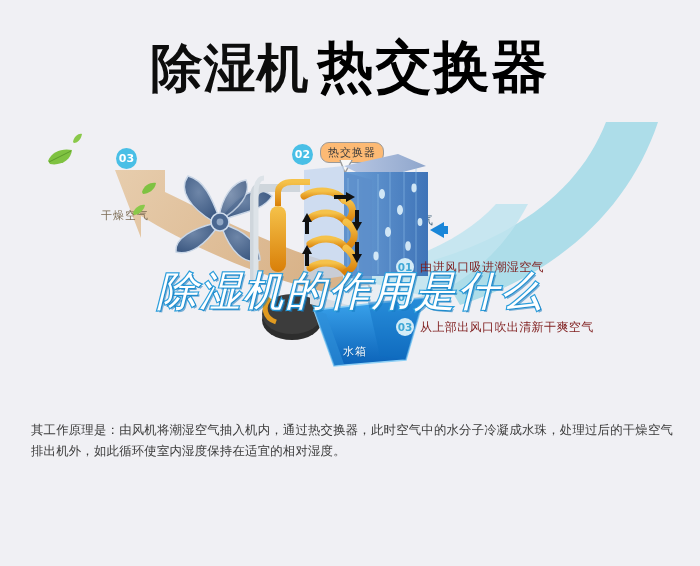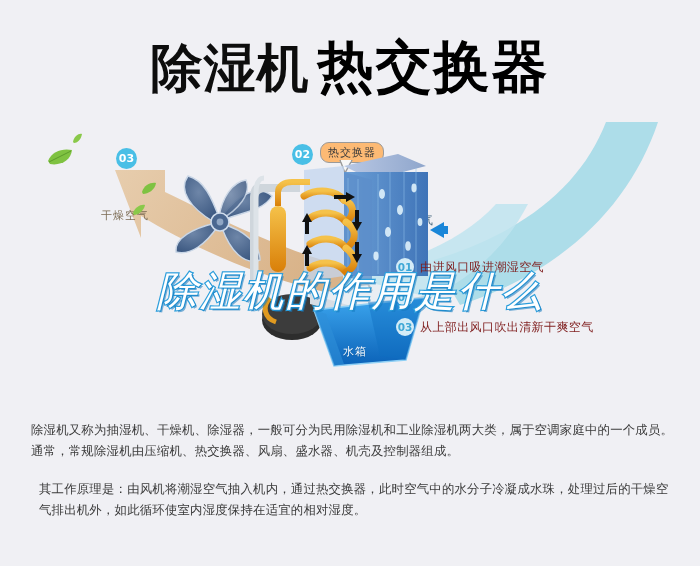--- a/index.html
+++ b/index.html
@@ -296,17 +296,16 @@
     </div>
     <div class="leg-row">
       <span class="leg-badge">03</span>
       <span class="leg-txt">从上部出风口吹出清新干爽空气</span>
     </div>
   </div>
 
   <div class="watermark">除湿机的作用是什么</div>
 
   <div class="copy">
-    <p class="para">除湿机又称为抽湿机、干燥机、除湿器，一般可分为民用除湿机和工业除湿机两大类，属于空调家庭中的一个成员。通常，常规除湿机由压缩机、热交换器、风扇、盛水器、机壳及控制器组成。</p>
     <p class="para">其工作原理是：由风机将潮湿空气抽入机内，通过热交换器，此时空气中的水分子冷凝成水珠，处理过后的干燥空气排出机外，如此循环使室内湿度保持在适宜的相对湿度。</p>
   </div>
 
 </div>
 
 </body></html>

